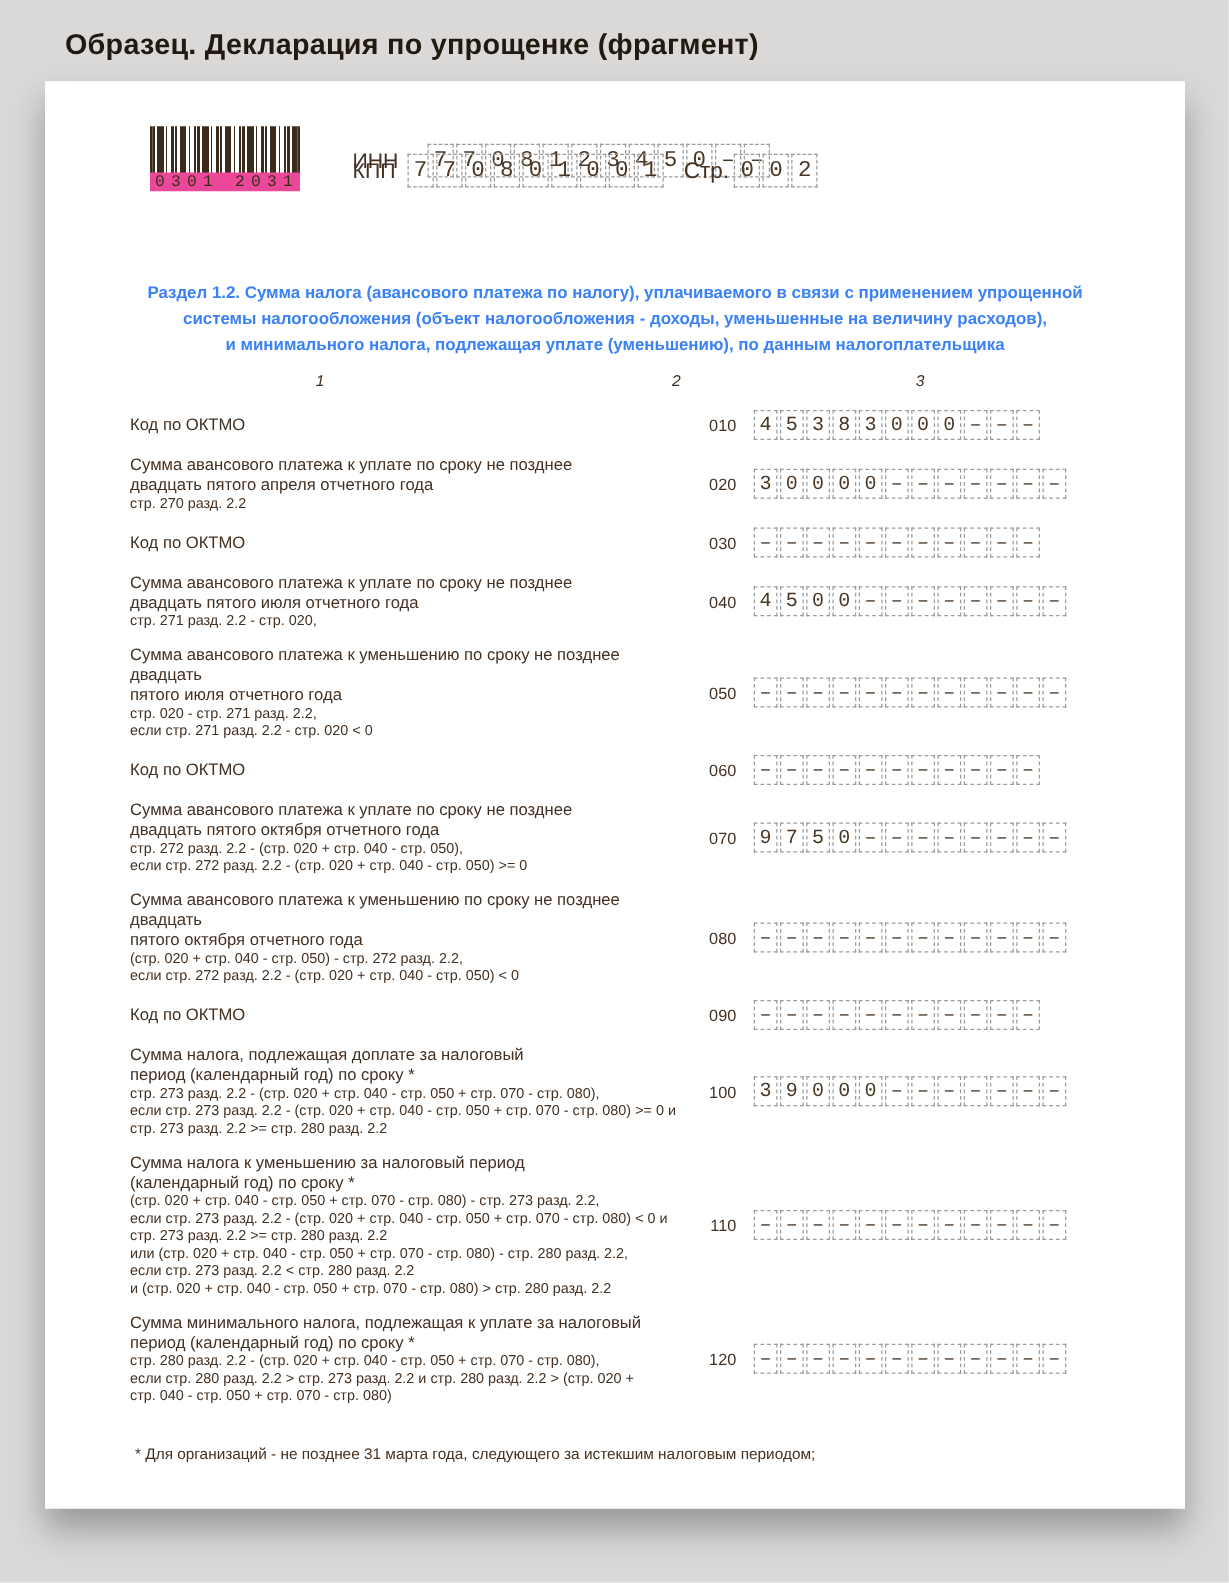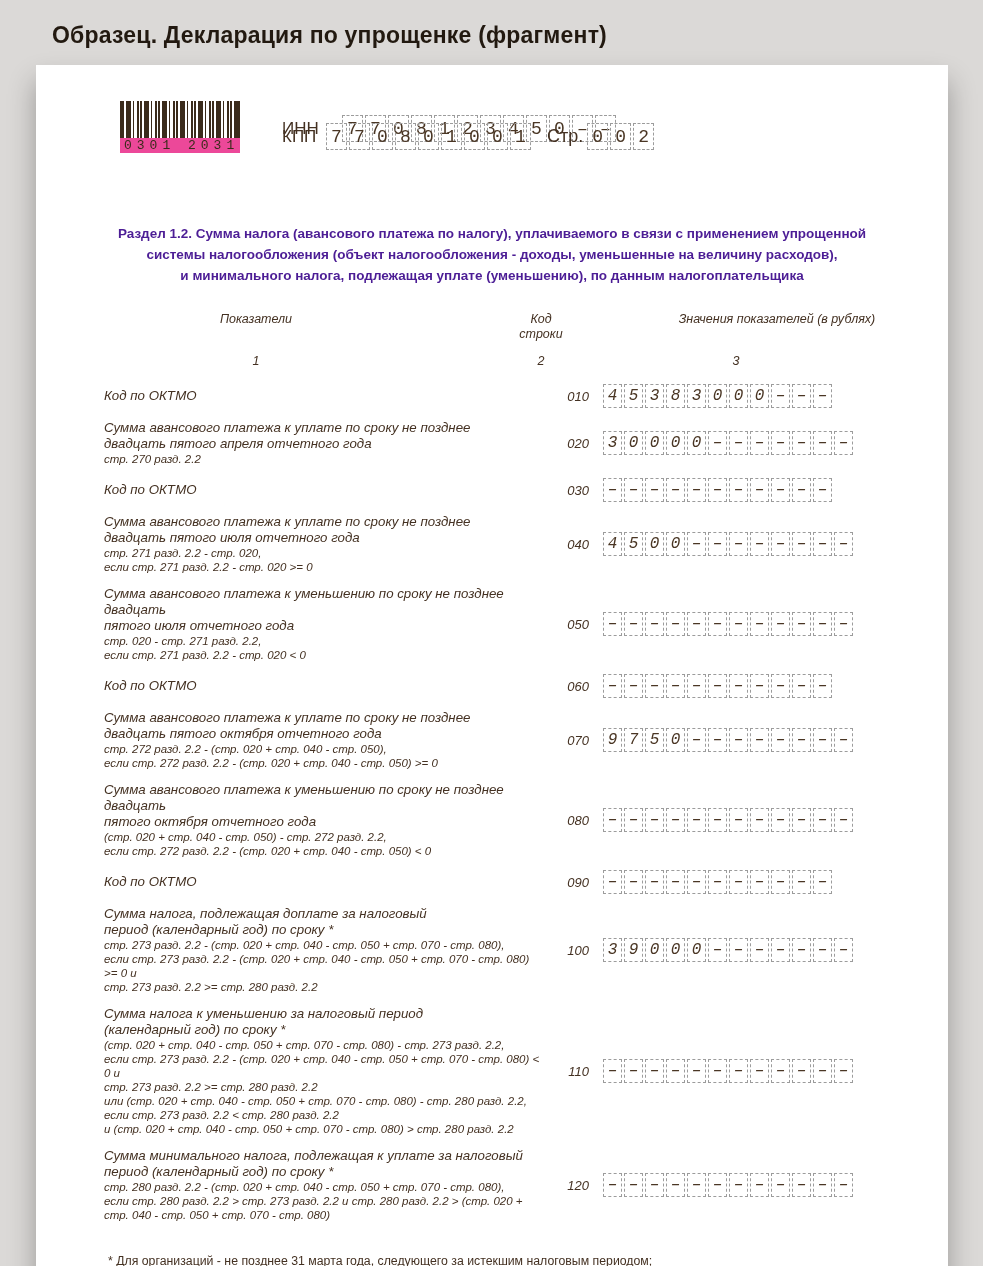--- a/index.html
+++ b/index.html
@@ -46,35 +46,35 @@
   .cell {
     width:19px; height:24px; border:1px dashed #9c9c9c;
     display:flex; align-items:center; justify-content:center;
     font-family:"Liberation Mono", monospace; font-size:16px; color:#4a3624;
   }
   .cells-lg .cell { width:21px; height:27px; font-size:18px; }
 
   
   .section-title {
     text-align:center; font-weight:bold; font-size:13.5px;
-    line-height:21px; margin:30px 40px 0 40px; color:#4c1d95;
+    line-height:21px; margin:30px 40px 0 40px; color:#3b82f6;
   }
 
   
   .cols-header { display:flex; margin-top:26px; font-style:italic; font-size:12.5px; }
   .colh-1 { width:440px; text-align:center; }
   .colh-2 { width:130px; text-align:center; line-height:15px; }
   .colh-3 { flex:1; text-align:center; }
   .cols-numbers { display:flex; margin-top:12px; font-style:italic; font-size:12.5px; }
   .coln-1 { width:440px; text-align:center; }
   .coln-2 { width:130px; text-align:center; }
   .coln-3 { width:260px; text-align:center; }
 
   
-  #rows { margin-top:16px;font-style:italic; }
+  #rows { margin-top:16px; }
   .form-row { display:flex; align-items:center; margin-bottom:12px; }
   .row-label { width:505px; padding-left:68px; }
   .desc { font-size:13.3px; line-height:16px; }
   .formula { font-size:11.5px; line-height:14px; }
   .row-code { width:62px; text-align:right; padding-right:14px; font-size:13px; }
   .row-cells { display:flex; gap:2px; }
 
   
   .footnote { margin:30px 0 0 72px; font-size:12.3px; line-height:19px; }
   .footnote .indent { padding-left:14px; }
@@ -131,28 +131,20 @@
         </span>
     </div>
   </div>
 
   <div class="section-title">
     <div>Раздел 1.2. Сумма налога (авансового платежа по налогу), уплачиваемого в связи с применением упрощенной</div>
     <div>системы налогообложения (объект налогообложения - доходы, уменьшенные на величину расходов),</div>
     <div>и минимального налога, подлежащая уплате (уменьшению), по данным налогоплательщика</div>
   </div>
 
-  <div class="cols-header">
-    <div class="colh-1">Показатели</div>
-    <div class="colh-2">
-      <div>Код</div>
-      <div>строки</div>
-    </div>
-    <div class="colh-3">Значения показателей (в рублях)</div>
-  </div>
 
   <div class="cols-numbers">
     <div class="coln-1">1</div>
     <div class="coln-2">2</div>
     <div class="coln-3">3</div>
   </div>
 
   <div id="rows">
       <div class="form-row">
         <div class="row-label">
@@ -212,21 +204,20 @@
           <span class="cell">–</span>
           <span class="cell">–</span>
           <span class="cell">–</span>
         </div>
       </div>
       <div class="form-row">
         <div class="row-label">
           <div class="desc">Сумма авансового платежа к уплате по сроку не позднее</div>
           <div class="desc">двадцать пятого июля отчетного года</div>
           <div class="formula">стр. 271 разд. 2.2 - стр. 020,</div>
-          <div class="formula">если стр. 271 разд. 2.2 - стр. 020 &gt;= 0</div>
         </div>
         <div class="row-code">040</div>
         <div class="cells row-cells">
           <span class="cell">4</span>
           <span class="cell">5</span>
           <span class="cell">0</span>
           <span class="cell">0</span>
           <span class="cell">–</span>
           <span class="cell">–</span>
           <span class="cell">–</span>

